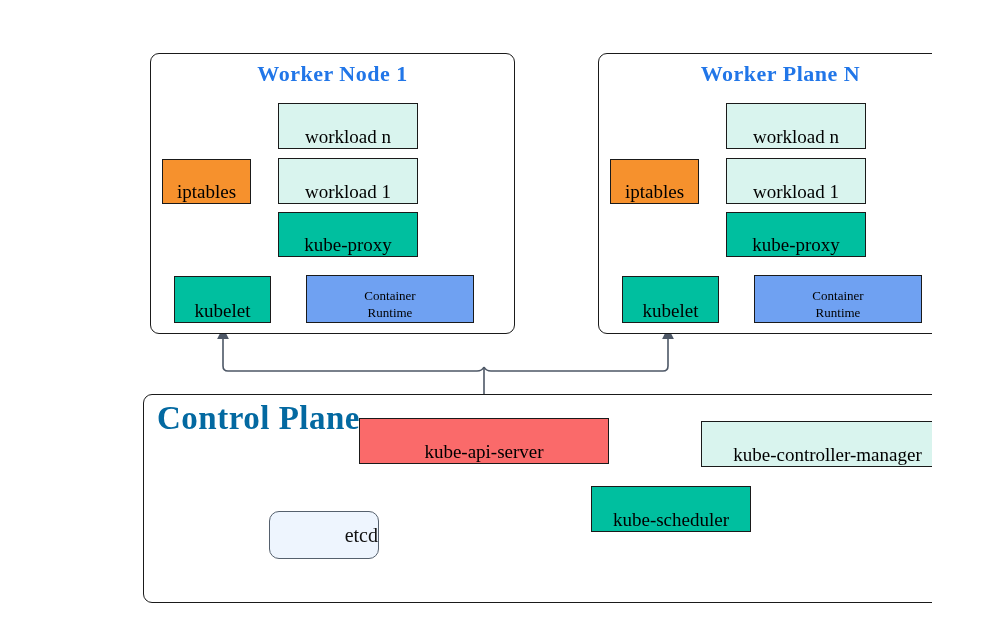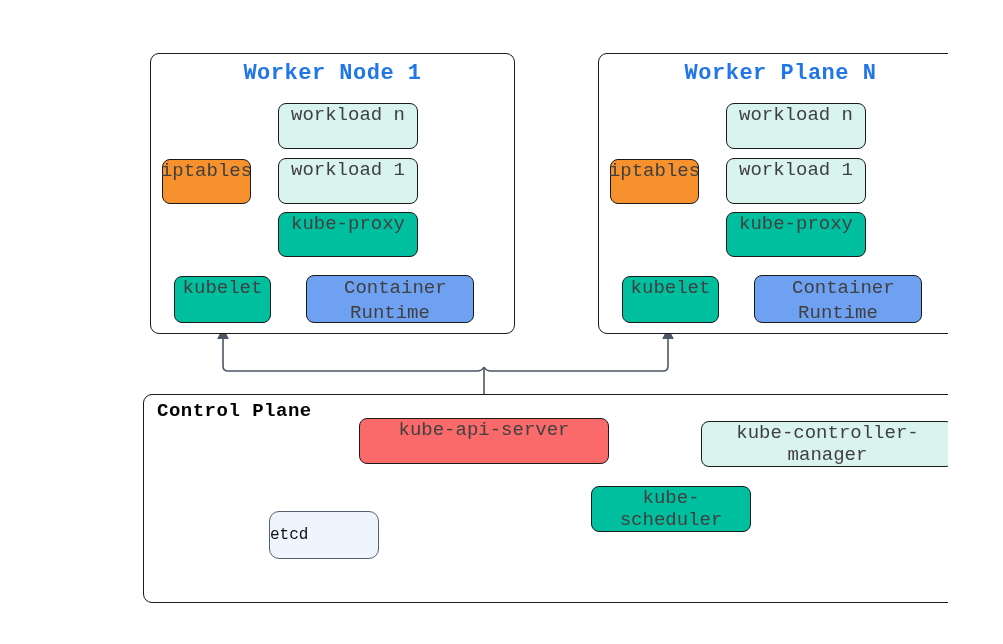--- a/index.html
+++ b/index.html
@@ -1,31 +1,31 @@
 <!DOCTYPE html>
 <html><head>
 <meta charset="utf-8">
 <style>
   html,body{margin:0;padding:0;background:#fff;}
   .canvas{position:relative;width:932px;height:644px;background:#ffffff;overflow:hidden;
-          font-family:Liberation Mono, monospace;padding-left:16px;}
+          font-family:Liberation Serif, serif;}
   .connectors{position:absolute;left:0;top:0;width:1003px;height:644px;pointer-events:none;}
   .conn{fill:none;stroke:#4d5766;stroke-width:1.6;}
   .thin{fill:none;stroke:#55606d;stroke-width:1.3;}
   .group{position:absolute;background:#ffffff;border:1.6px solid #1a1a1a;border-radius:9px;box-sizing:border-box;}
   .group-title{position:absolute;left:0;right:0;top:7px;text-align:center;
                font-weight:bold;font-size:22px;letter-spacing:0.5px;color:#2176e8;}
-  .cp-title{position:absolute;left:13px;top:5px;font-weight:bold;font-size:19px;
-            letter-spacing:0.5px;color:#000000;}
-  .node-box{position:absolute;border:1.6px solid #1a1a1a;border-radius:8px;box-sizing:border-box;
-            display:flex;align-items:flex-start;justify-content:center;text-align:center;
-            font-size:19px;color:#404040;}
-  .small-label{font-size:19px;line-height:1.3;max-width:92px;}
+  .cp-title{position:absolute;left:13px;top:5px;font-weight:bold;font-size:33px;
+            letter-spacing:0.5px;color:#0369a1;}
+  .node-box{position:absolute;border:1.6px solid #1a1a1a;border-radius:0;box-sizing:border-box;
+            display:flex;align-items:flex-end;justify-content:center;text-align:center;
+            font-size:19px;color:#000000;}
+  .small-label{font-size:13px;line-height:1.3;max-width:92px;}
   .callout{position:absolute;border:1.6px solid #55606d;border-radius:10px;box-sizing:border-box;
-           display:flex;align-items:center;justify-content:flex-start;font-size:16px;color:#111;}
+           display:flex;align-items:center;justify-content:flex-end;font-size:20px;color:#111;}
 </style>
 </head>
 <body>
 
 <div class="canvas">
 
   <svg class="connectors" viewBox="0 0 1003 644">
     <defs>
       <marker id="arrow" viewBox="0 0 10 10" refX="8.5" refY="5" markerWidth="7.5" markerHeight="7.5" orient="auto-start-reverse">
         <path d="M0,0 L10,5 L0,10 Z" fill="#4d5766"></path>

